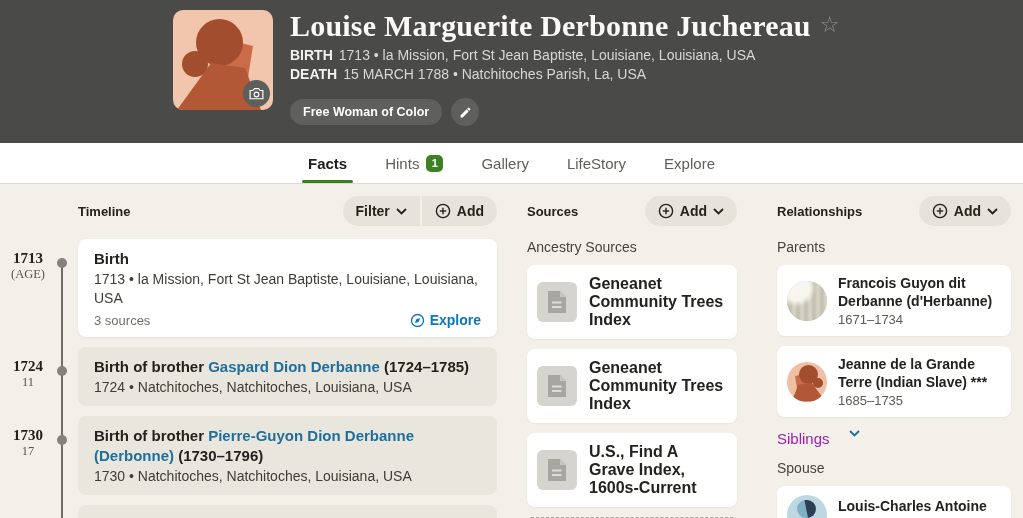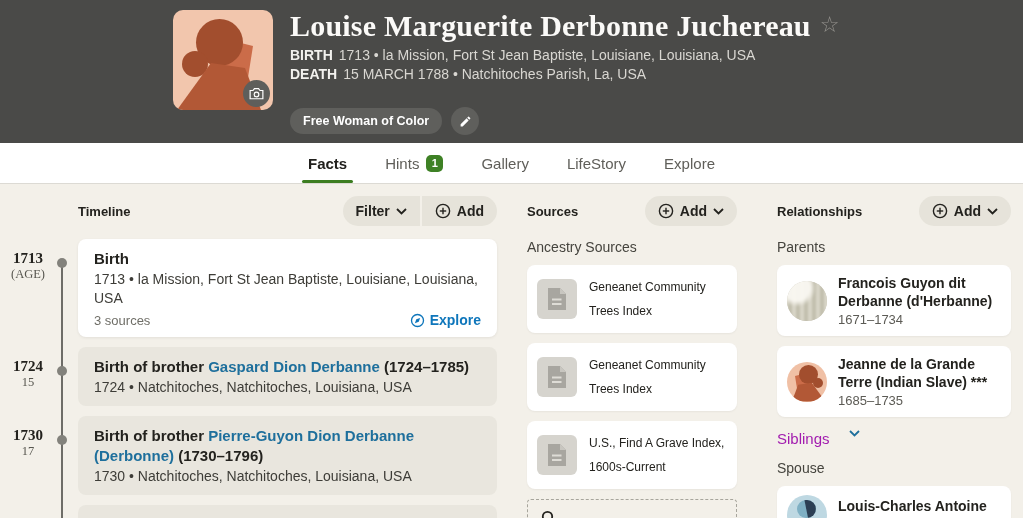--- a/index.html
+++ b/index.html
@@ -21,21 +21,21 @@
            background:#5e5e5b;display:flex;align-items:center;justify-content:center;z-index:3;
            border:none;cursor:pointer;}
   .h-text{position:absolute;left:290px;top:9px;}
   .h-name{font-family:"Liberation Serif","DejaVu Serif",serif;font-weight:700;font-size:30px;
           line-height:34px;color:#fbfaf8;letter-spacing:.2px;}
   .star{font-size:22px;color:#94928d;margin-left:9px;vertical-align:4px;cursor:pointer;}
   .h-vitals{margin-top:3px;font-size:14px;line-height:19px;}
   .v-lbl{font-weight:700;color:#f2f1ee;margin-right:6px;}
   .v-val{color:#d9d7d2;}
   .h-note{margin-top:7px;font-size:13.5px;color:#c6c4bf;}
-  .h-tagrow{margin-top:23px;display:flex;align-items:center;gap:9px;}
+  .h-tagrow{margin-top:14px;display:flex;align-items:center;gap:9px;}
   .tag-pill{background:#5f5f5c;color:#fff;font-weight:700;font-size:12.5px;border:none;
             border-radius:14px;padding:6px 13px;font-family:inherit;cursor:pointer;}
   .edit-btn{width:28px;height:28px;border-radius:50%;background:#5f5f5c;border:none;cursor:pointer;
             display:flex;align-items:center;justify-content:center;}
 
   
   .tabbar{height:40px;background:#fff;border-bottom:1px solid #dcdad4;display:flex;
           justify-content:center;}
   .tab{padding:0 19px;display:flex;align-items:center;font-size:15px;color:#5f5e59;
        position:relative;cursor:pointer;}
@@ -78,21 +78,21 @@
   .ev-sources{font-size:13px;color:#6f6e67;}
   .explore{display:inline-flex;align-items:center;gap:5px;color:#0e76bb;font-weight:700;
            font-size:14px;text-decoration:none;cursor:pointer;}
 
   
   .src-col{width:210px;margin-left:30px;display:flex;flex-direction:column;}
   .src-card{background:#fff;border-radius:8px;padding:10px;display:flex;gap:12px;align-items:center;
             margin-bottom:10px;box-shadow:0 1px 2px rgba(0,0,0,.05);cursor:pointer;}
   .doc-thumb{width:40px;height:40px;border-radius:6px;background:#d6d4ce;flex:none;display:flex;
              align-items:center;justify-content:center;}
-  .src-title{font-size:12px;color:#23221e;line-height:24px;}
+  .src-title{font-size:16px;color:#23221e;line-height:18px;font-weight:bold;}
   .dashed-btn{border:1px dashed #a7a59c;border-radius:4px;height:38px;display:flex;align-items:center;
               gap:8px;padding:0 13px;font-weight:700;font-size:15px;color:#23221e;background:transparent;
               margin-bottom:10px;font-family:inherit;cursor:pointer;flex:none;}
 
   
   .rel-col{width:234px;margin-left:40px;display:flex;flex-direction:column;}
   .rel-card{background:#fff;border-radius:8px;padding:9px 10px;display:flex;gap:11px;align-items:center;
             margin-bottom:10px;box-shadow:0 1px 2px rgba(0,0,0,.05);cursor:pointer;}
   .rel-name{font-size:14px;font-weight:700;color:#23221e;line-height:18px;}
   .rel-dates{font-size:13px;color:#5c5b55;margin-top:2px;font-weight:400;}
@@ -233,21 +233,21 @@
                 <span>Explore</span>
               </a>
             </div>
           </div>
         </div>
 
         <div class="tl-row">
           <div class="tl-gutter">
             <div class="tl-meta">
               <div class="tl-year">1724</div>
-              <div class="tl-age">15</div>
+              <div class="tl-age">11</div>
             </div>
           </div>
           <span class="tl-dot"></span>
           <div class="tl-card">
             <div class="ev-title"><span>Birth of brother </span><a class="plink">Gaspard Dion Derbanne</a><span> (1724–1785)</span></div>
             <div class="ev-detail">1724 • Natchitoches, Natchitoches, Louisiana, USA</div>
           </div>
         </div>
 
         <div class="tl-row">

